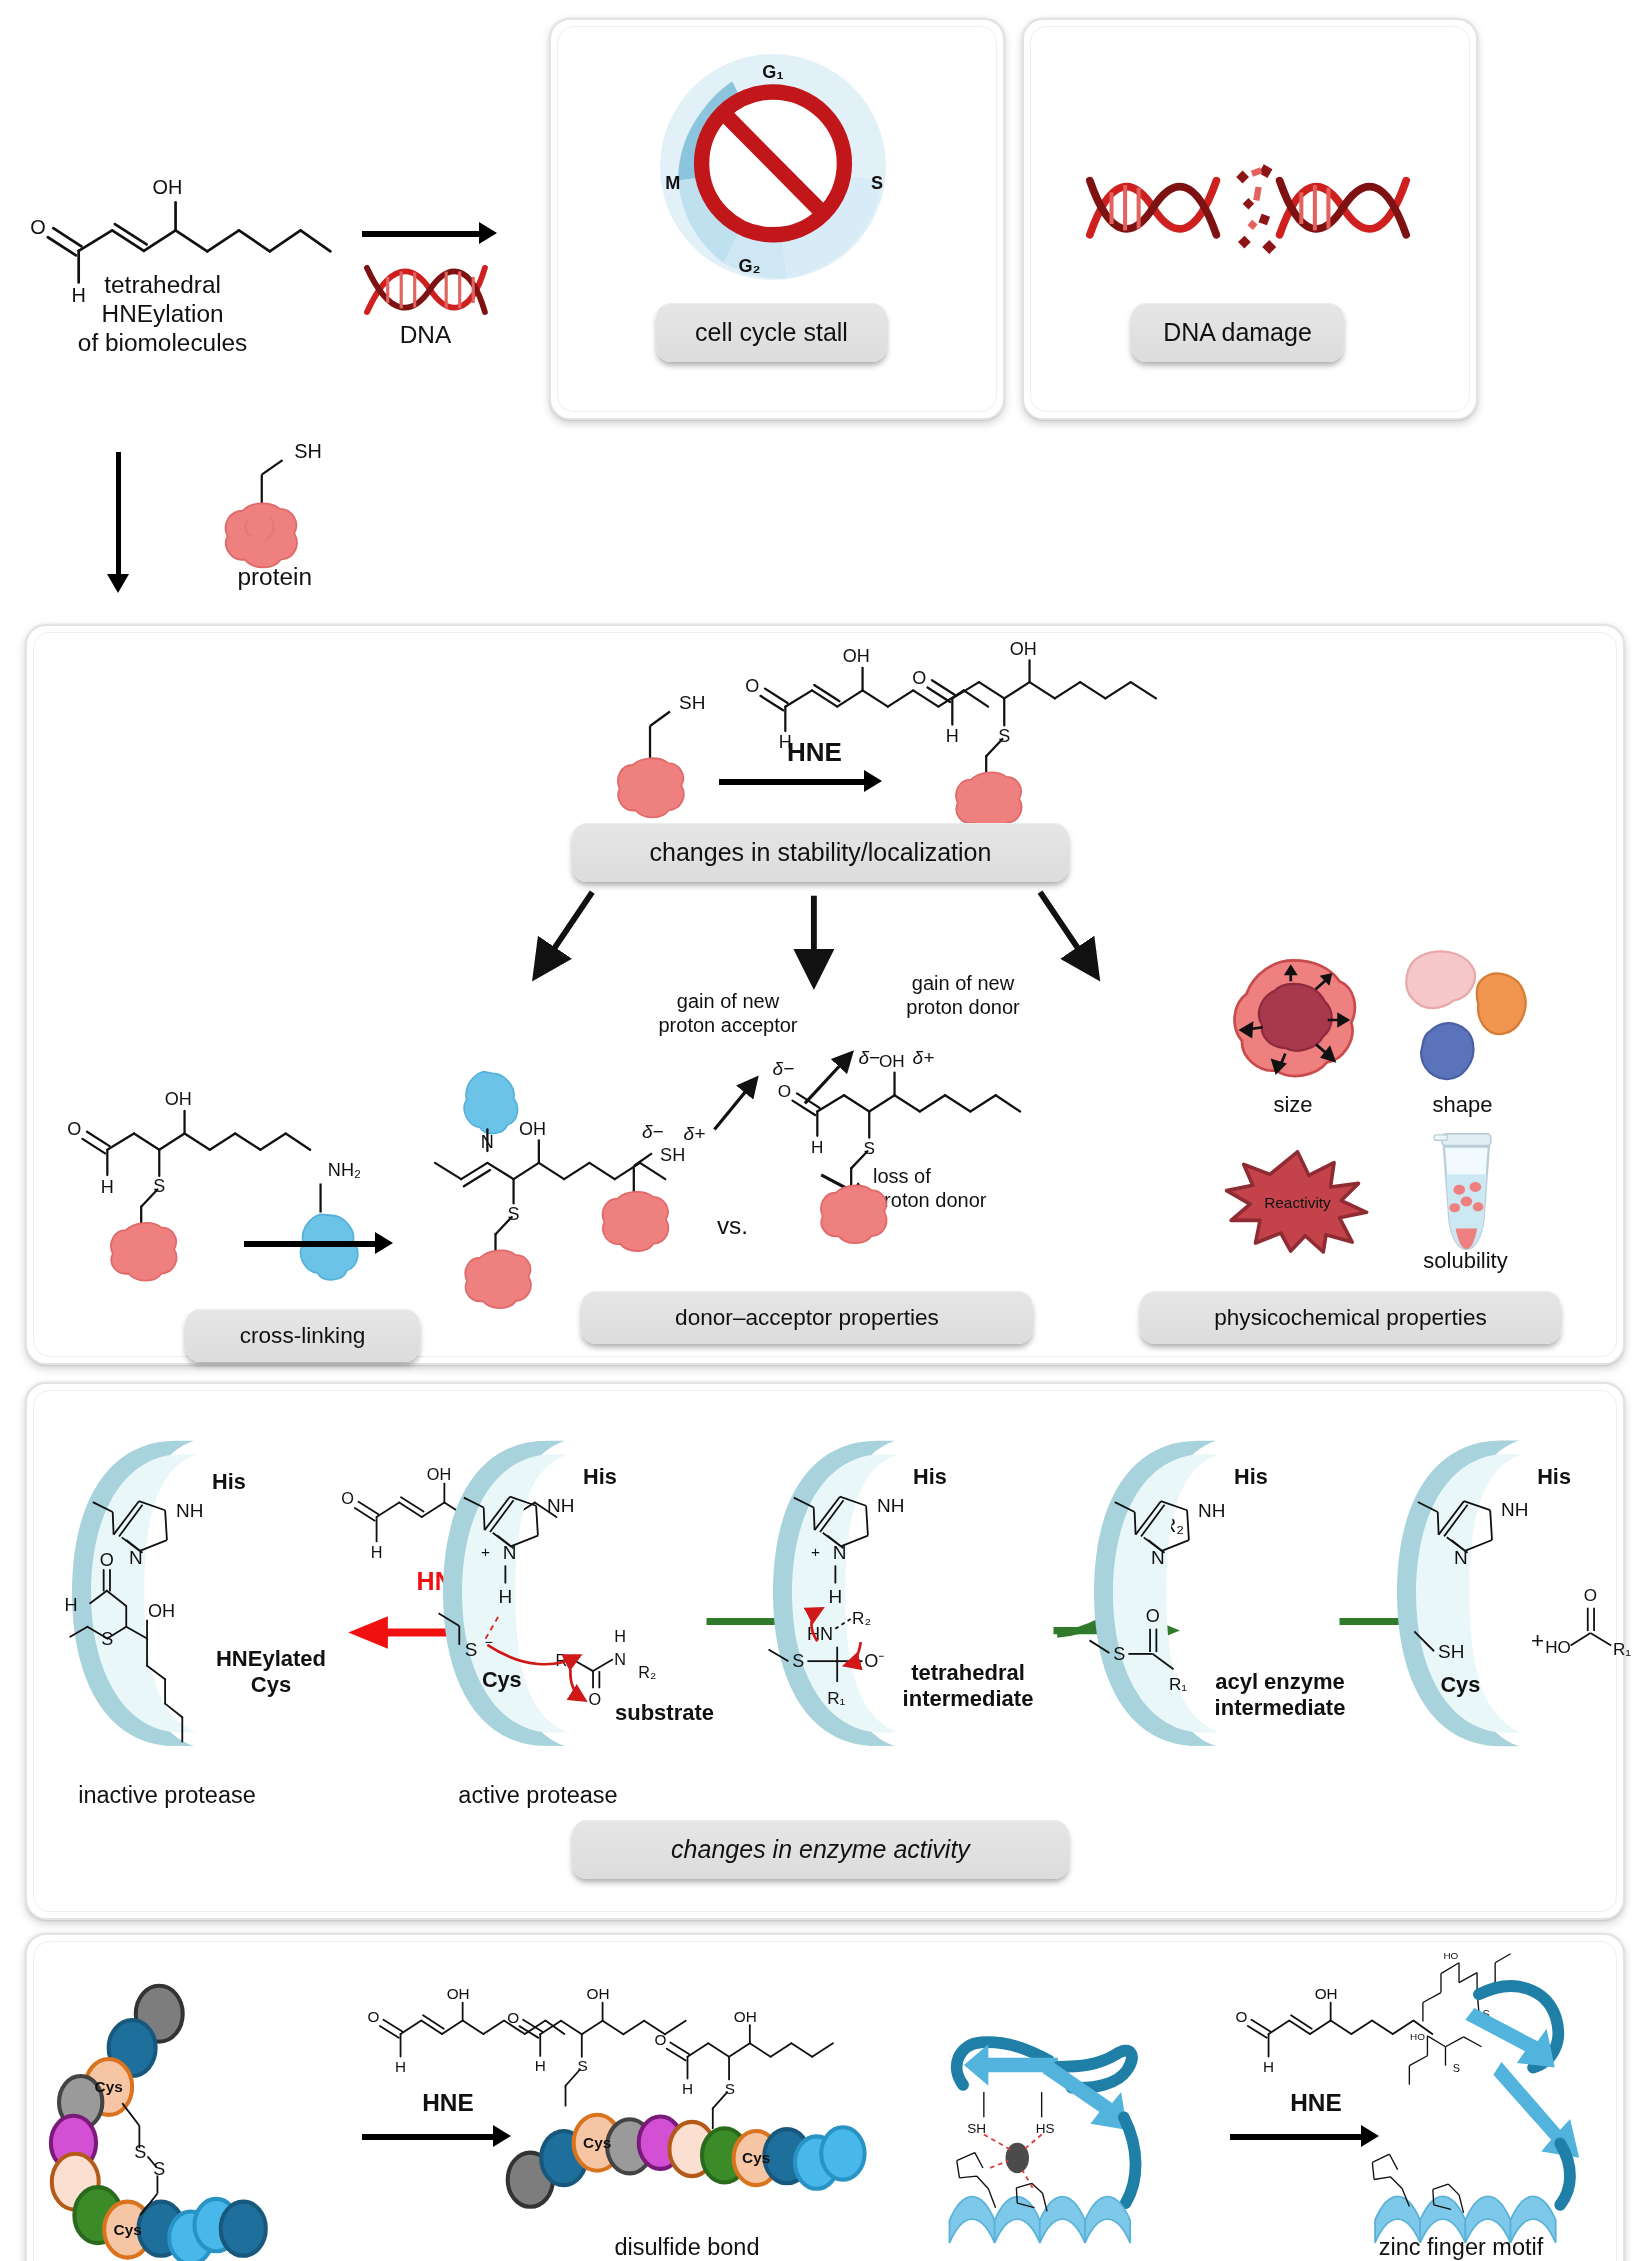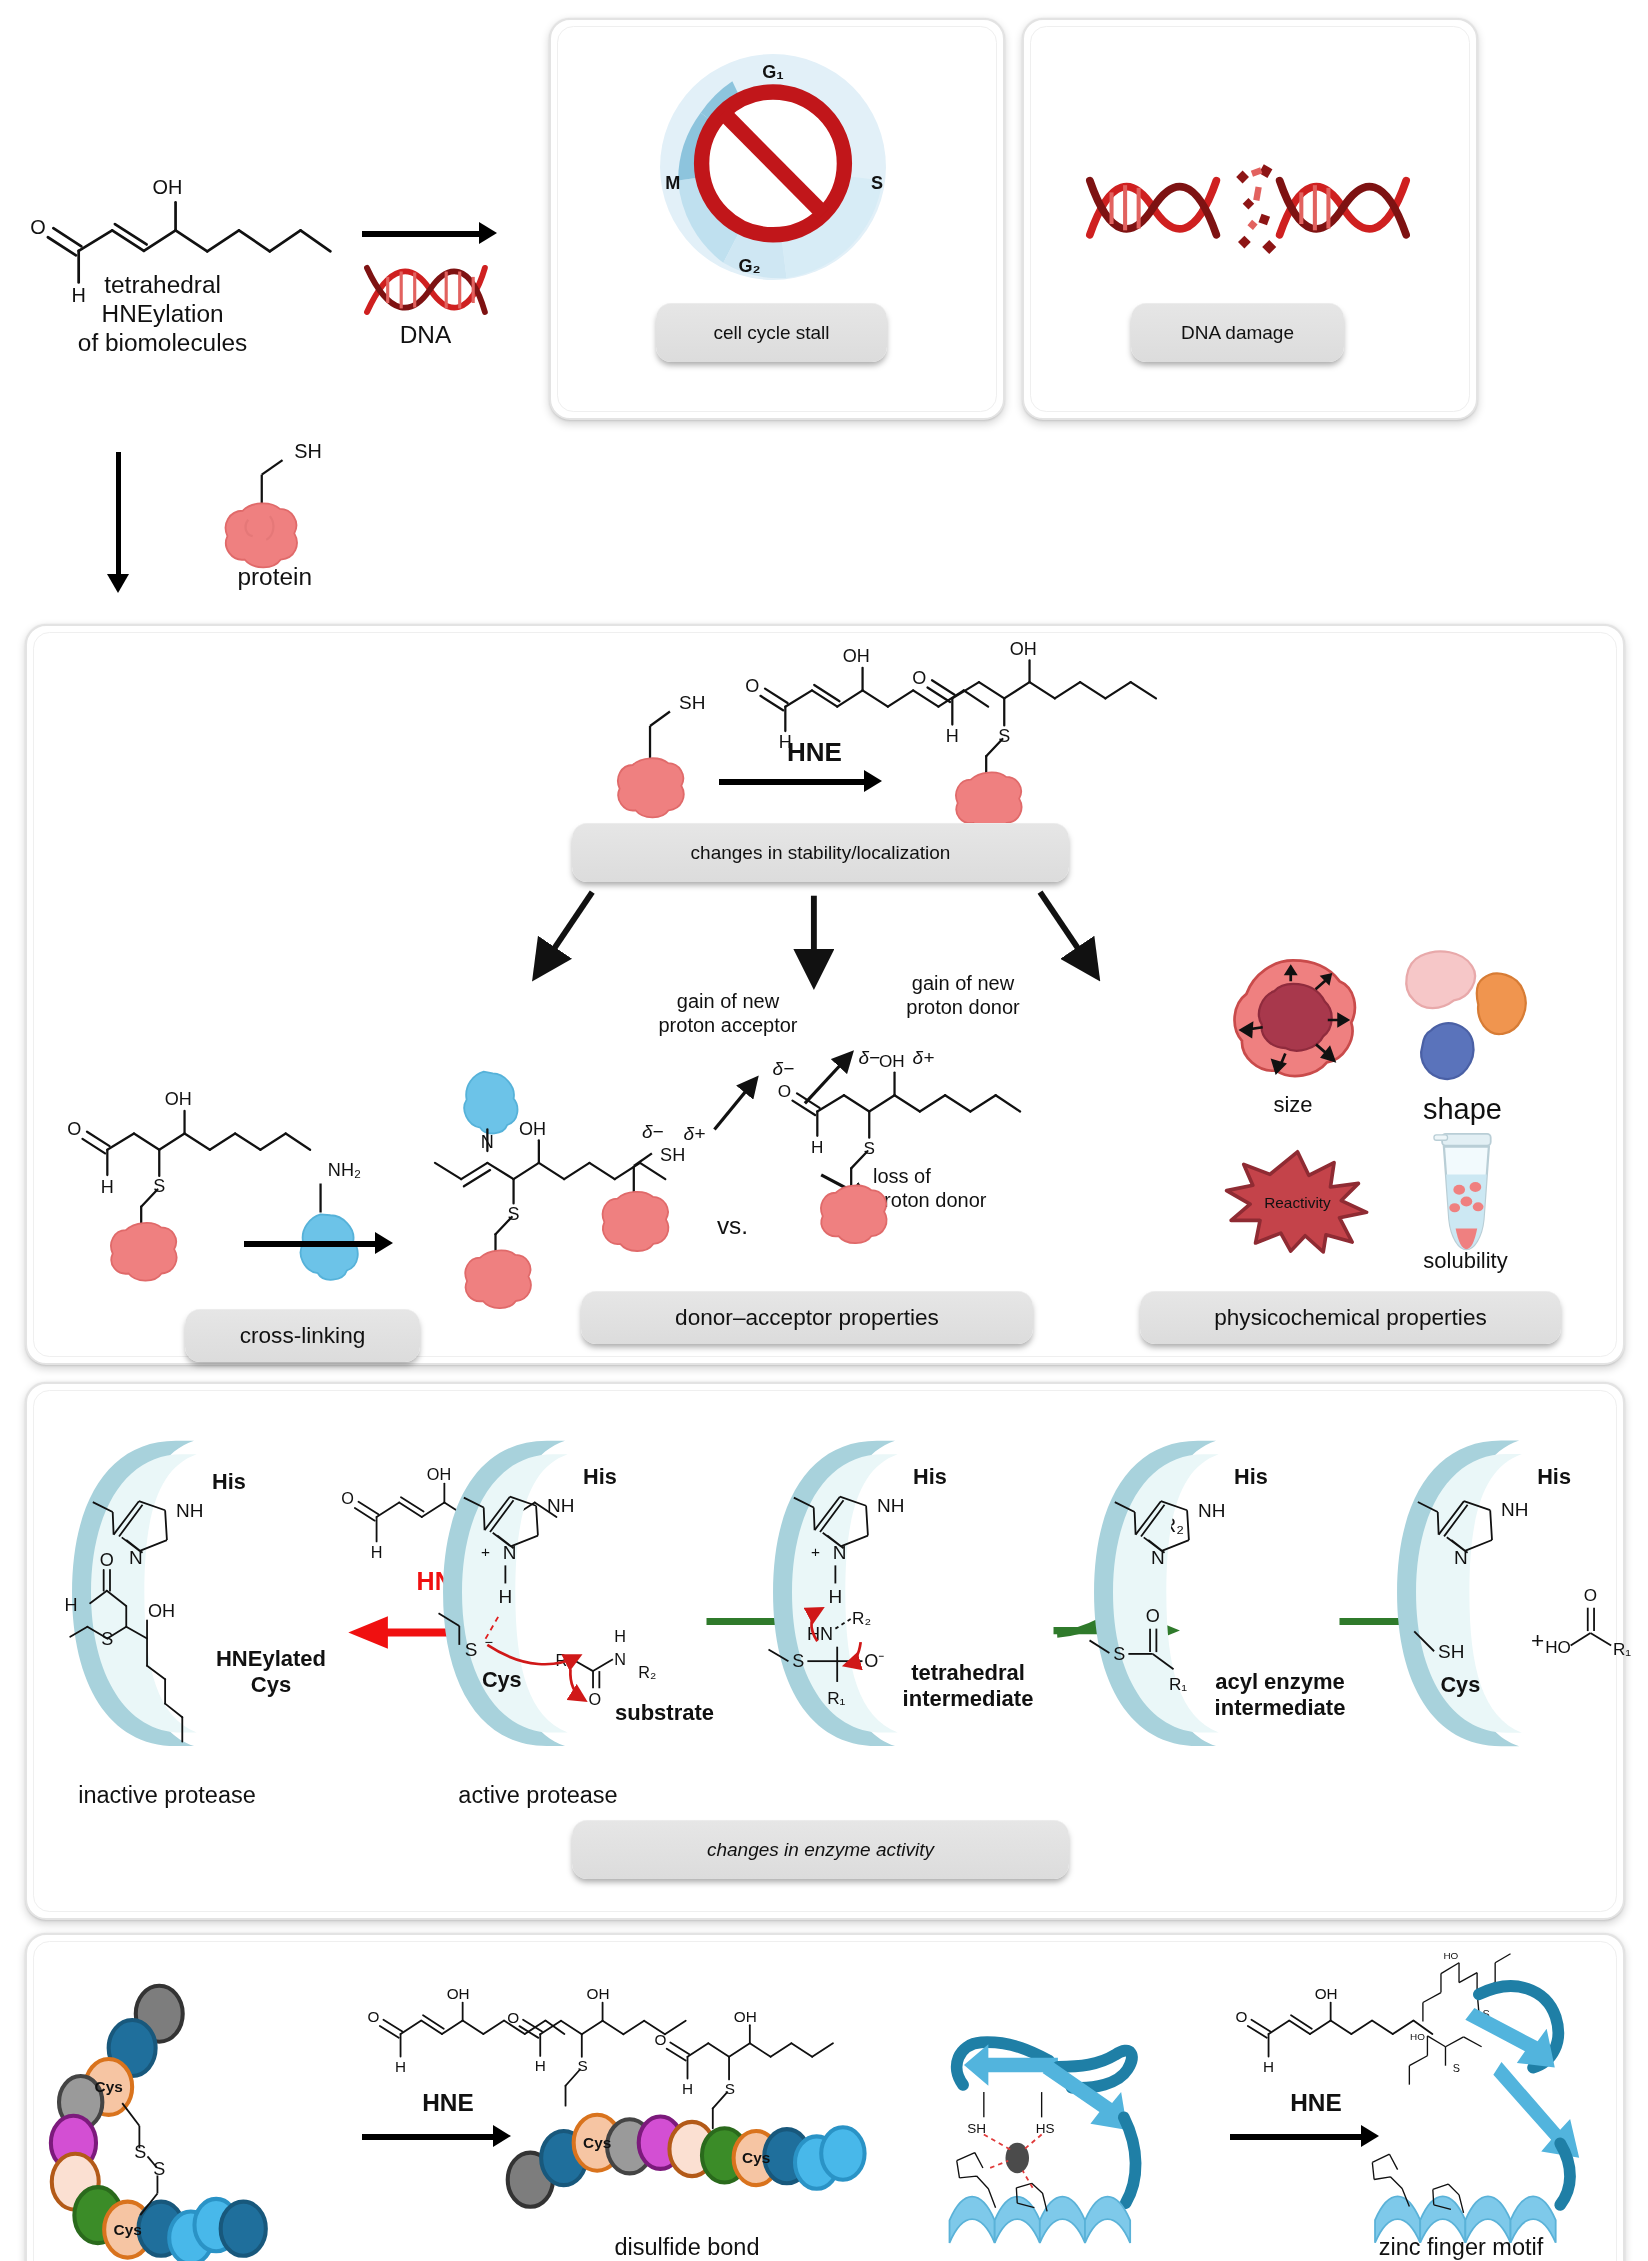--- a/index.html
+++ b/index.html
@@ -21,21 +21,21 @@
   }
   
   .pill{
     position:absolute;background:linear-gradient(#e6e6e6,#dcdcdc);
     border-radius:15.4px;
     box-shadow:0 4.5px 6.3px -1.8px rgba(0,0,0,.35), inset 0 0.5px 0 #f2f2f2;
     display:flex;align-items:center;justify-content:center;
     text-align:center;line-height:1.15;
     color:#111;white-space:nowrap;
   }
-  .pill.big{font-size:19px;}
+  .pill.big{font-size:25px;}
   .pill.mid{font-size:22.6px;}
   
   .cap{position:absolute;text-align:center;line-height:1.18;color:#111;}
   .cap.b{font-weight:bold;}
   
   .arrowline{position:absolute;background:#000;height:5.9px;}
   .arrowhead{
     position:absolute;width:0;height:0;
     border-top:11.8px solid transparent;border-bottom:11.8px solid transparent;
     border-left:18px solid #000;
@@ -400,21 +400,21 @@
 <div class="cap" style="left:1223px;top:1092px;width:140px;font-size:22px;">size</div>
 
 <svg class="abs" style="left:1388px;top:945px;width:149px;height:145px;" viewBox="0 0 330 320">
   <path d="M56,120 C30,96 38,40 72,24 C112,4 166,14 186,46 C206,76 178,118 146,122
            C118,144 78,146 56,120 Z" fill="#f6c7c8" stroke="#e8a9aa" stroke-width="5"></path>
   <path d="M210,74 C238,50 288,66 300,102 C316,142 290,192 254,196 C218,202 196,164 200,132
            C194,106 196,84 210,74 Z" fill="#f0954f" stroke="#d77c35" stroke-width="5"></path>
   <path d="M96,188 C126,158 180,174 188,216 C196,258 164,300 126,296 C88,292 66,256 76,224
            C78,206 84,194 96,188 Z" fill="#5a73bb" stroke="#4a60a5" stroke-width="5"></path>
 </svg>
-<div class="cap" style="left:1388px;top:1092px;width:149px;font-size:29px;">shape</div>
+<div class="cap" style="left:1388px;top:1092px;width:149px;font-size:22px;">shape</div>
 
 <svg class="abs" style="left:1223px;top:1149px;width:149px;height:104px;" viewBox="0 0 330 230">
   <path d="M165,6 L190,58 L246,30 L238,84 L300,76 L262,114 L318,140 L258,152 L286,206
            L228,190 L222,228 L182,192 L150,226 L128,186 L72,208 L82,158 L18,158 L60,122
            L8,92 L66,80 L46,34 L104,56 Z" fill="#c4434a" stroke="#8f2b33" stroke-width="8" stroke-linejoin="round"></path>
   <text class="ct" x="165" y="130" font-size="34" fill="#ffffff" text-anchor="middle">Reactivity</text>
 </svg>
 
 <svg class="abs" style="left:1416px;top:1131px;width:99px;height:131px;" viewBox="0 0 220 290">
   <rect x="58" y="6" width="108" height="26" rx="8" fill="#e2eff4" stroke="#b9ced6" stroke-width="4"></rect>

